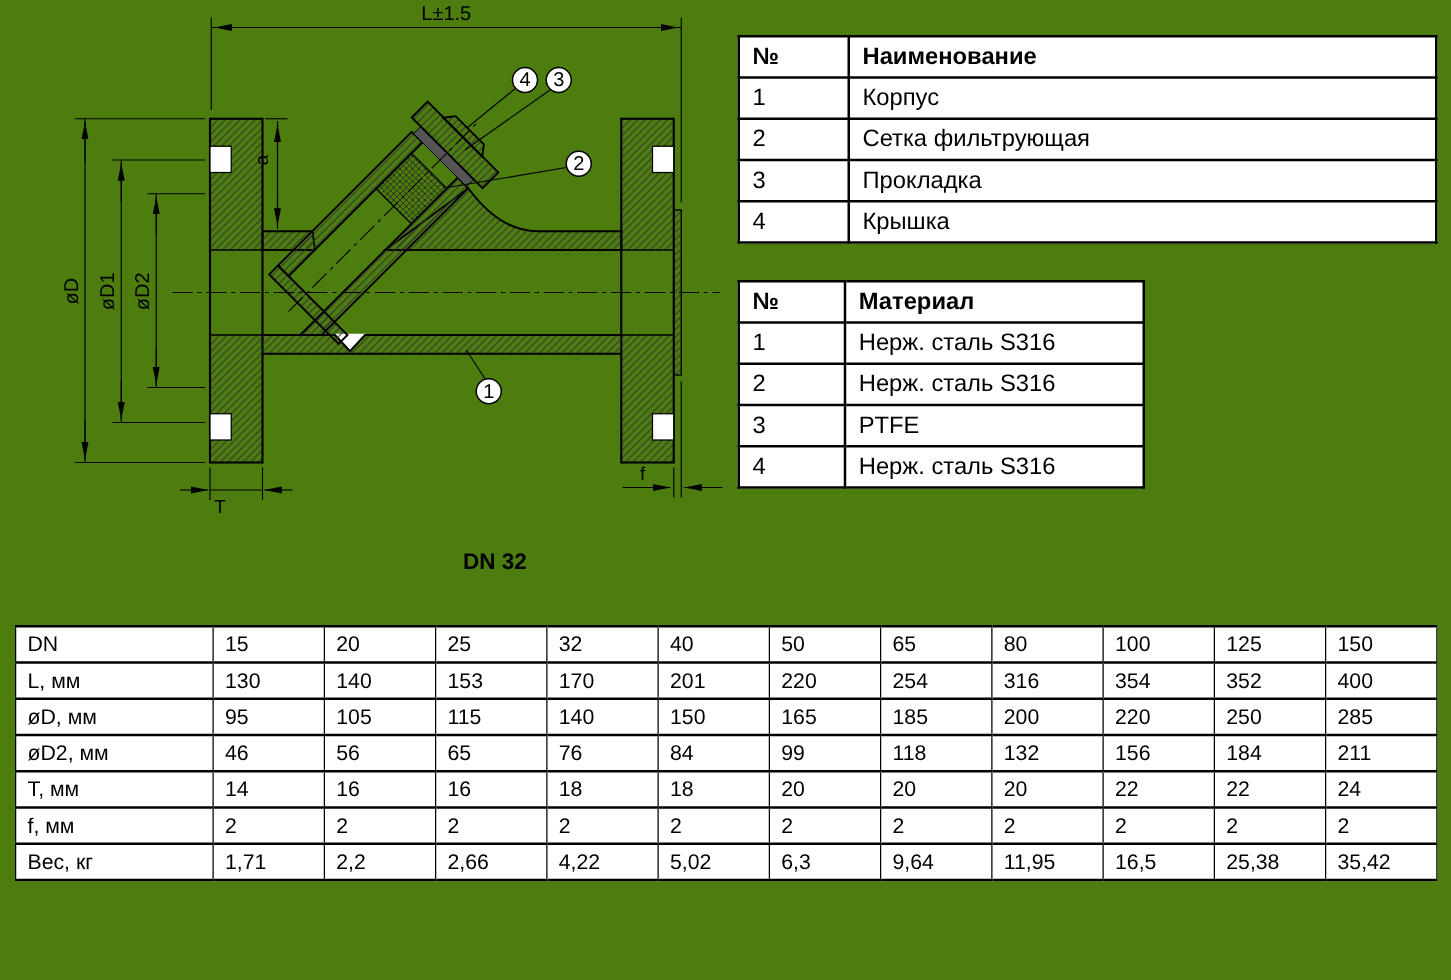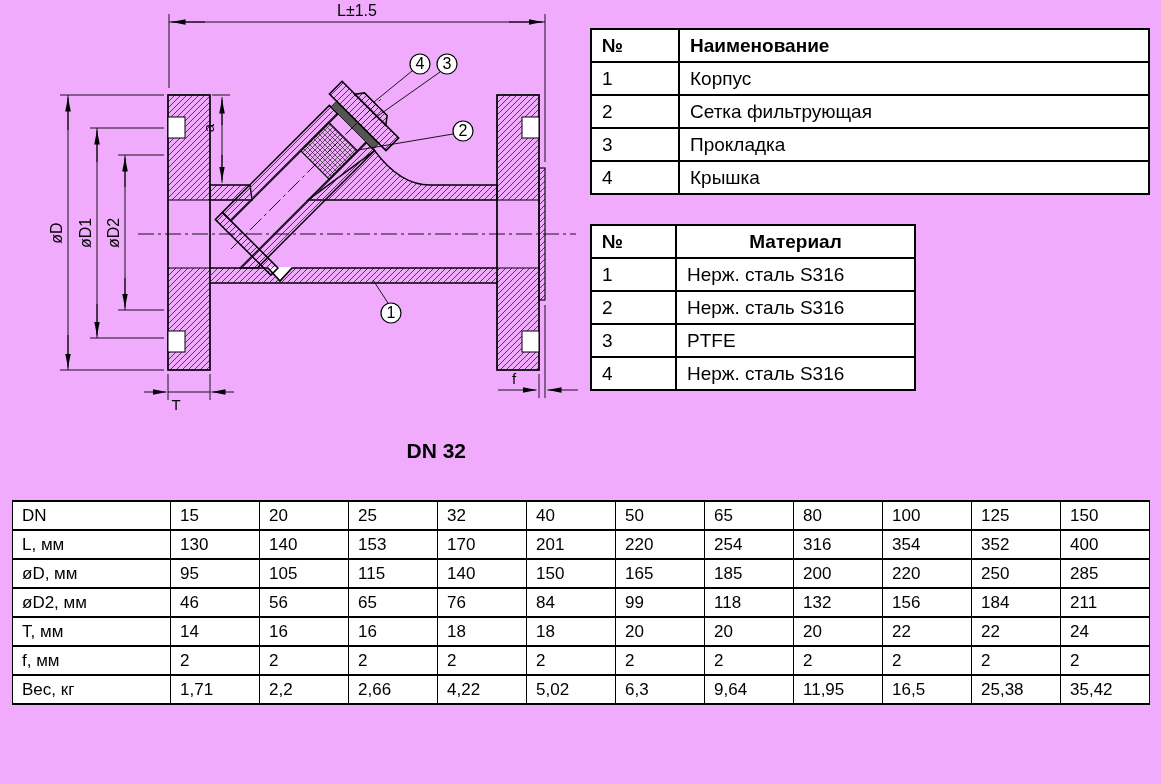--- a/index.html
+++ b/index.html
@@ -1,37 +1,37 @@
 <!DOCTYPE html>
 <html><head>
 <meta charset="utf-8">
 <style>
   *{margin:0;padding:0;box-sizing:border-box}
   html,body{background:#fff}
-  .page{position:relative;width:1161px;height:784px;background:#f0abfc;color:#000;
+  .page{position:relative;width:1161px;height:784px;background:#4d7c0f;color:#000;
         font-family:"Liberation Sans",sans-serif;overflow:hidden}
   .drawing{position:absolute;left:0;top:0}
   .drawing text{font-family:"Liberation Sans",sans-serif;fill:#000;font-size:16px}
   .drawing text.small{font-size:15px}
   .dim{stroke:#000;stroke-width:0.9;fill:none}
   .thin{stroke:#000;stroke-width:1.1;fill:none}
   .out{stroke:#000;stroke-width:1.7;fill:none}
   .hatched{fill:url(#hatch);stroke:#000;stroke-width:1.5}
   .cl{stroke:#000;stroke-width:0.9;stroke-dasharray:16 4 3 4;fill:none}
-  .caption{position:absolute;left:326px;top:439px;width:140px;text-align:right;
-           font-weight:bold;font-size:21px}
+  .caption{position:absolute;left:326px;top:439px;width:140px;text-align:center;
+           font-weight:bold;font-size:18px}
   table{border-collapse:collapse;position:absolute;table-layout:fixed;background:#fff}
   .t-parts{left:590px;top:28px;width:560px}
   .t-mat{left:590px;top:224px;width:326px}
   .t-dims{left:12px;top:500px;width:1138px}
   .t-parts th,.t-parts td,.t-mat th,.t-mat td{
     border:2px solid #000;font-size:19px;padding:2px 10px;height:33px;
     text-align:left;vertical-align:middle;font-weight:normal}
   .t-parts th,.t-mat th{font-weight:bold}
-  .t-mat th:nth-child(2){text-align:center}
+  .t-mat th:nth-child(2){}
   .t-dims th,.t-dims td{
     border:1px solid #000;border-top:2px solid #000;border-bottom:2px solid #000;
     font-size:17px;padding:1px 9px;height:29px;text-align:left;vertical-align:middle;
     font-weight:normal;white-space:nowrap}
   .t-dims th,.t-dims td:first-child{font-weight:normal}
 </style>
 </head>
 <body>
 
 <div class="page">

